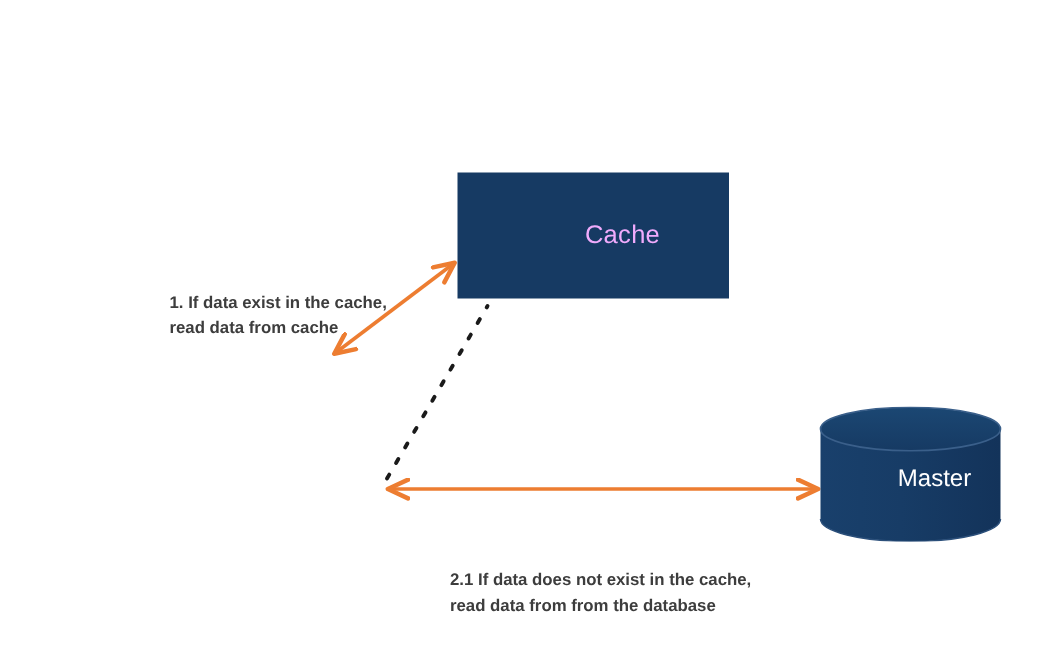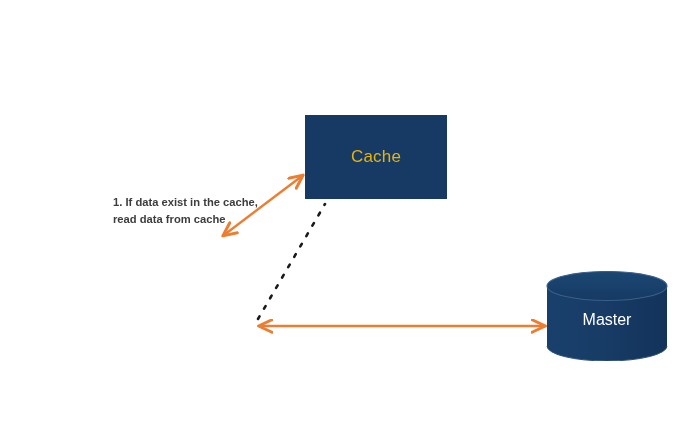--- a/index.html
+++ b/index.html
@@ -16,24 +16,25 @@
     height: 437px;
     background: #ffffff;
     overflow: hidden;
   }
   .node-box {
     position: absolute;
     display: flex;
     align-items: center;
     justify-content: center;
     background: #163a63;
-    color: #eab308;
+    color: #f0abfc;
     font-family: "Liberation Sans", sans-serif;
     font-weight: 400;
     letter-spacing: 0.2px;
+    padding-left: 39px;
   }
   #cache-node {
     left: 305px;
     top: 115px;
     width: 142px;
     height: 84px;
     font-size: 17px;
   }
   #application-node {
     left: 41px;
@@ -50,21 +51,21 @@
     height: 90px;
   }
   #master-node svg {
     position: absolute;
     left: 0;
     top: 0;
     display: block;
   }
   #master-label {
     position: absolute;
-    left: 0;
+    left: 16px;
     top: 0;
     width: 122px;
     height: 90px;
     display: flex;
     align-items: center;
     justify-content: center;
     color: #ffffff;
     font-size: 16px;
     font-family: "Liberation Sans", sans-serif;
     padding-top: 8px;
@@ -146,14 +147,16 @@
       <ellipse cx="61" cy="15" rx="60" ry="14.5" fill="url(#cyl-top)" stroke="#3a5f8a" stroke-width="1.1"></ellipse>
       <path d="M1,75 A60,15 0 0 0 121,75" fill="none" stroke="#2b4f7a" stroke-width="1"></path>
     </svg>
     <div id="master-label">Master</div>
   </div>
 
   <div class="annotation" id="label-step1">1. If data exist in the cache,
 read data from cache</div>
 
 
+  <div class="annotation" id="label-step21">2.1 If data does not exist in the cache,
+read data from from the database</div>
 
 </div>
 
 </body></html>

